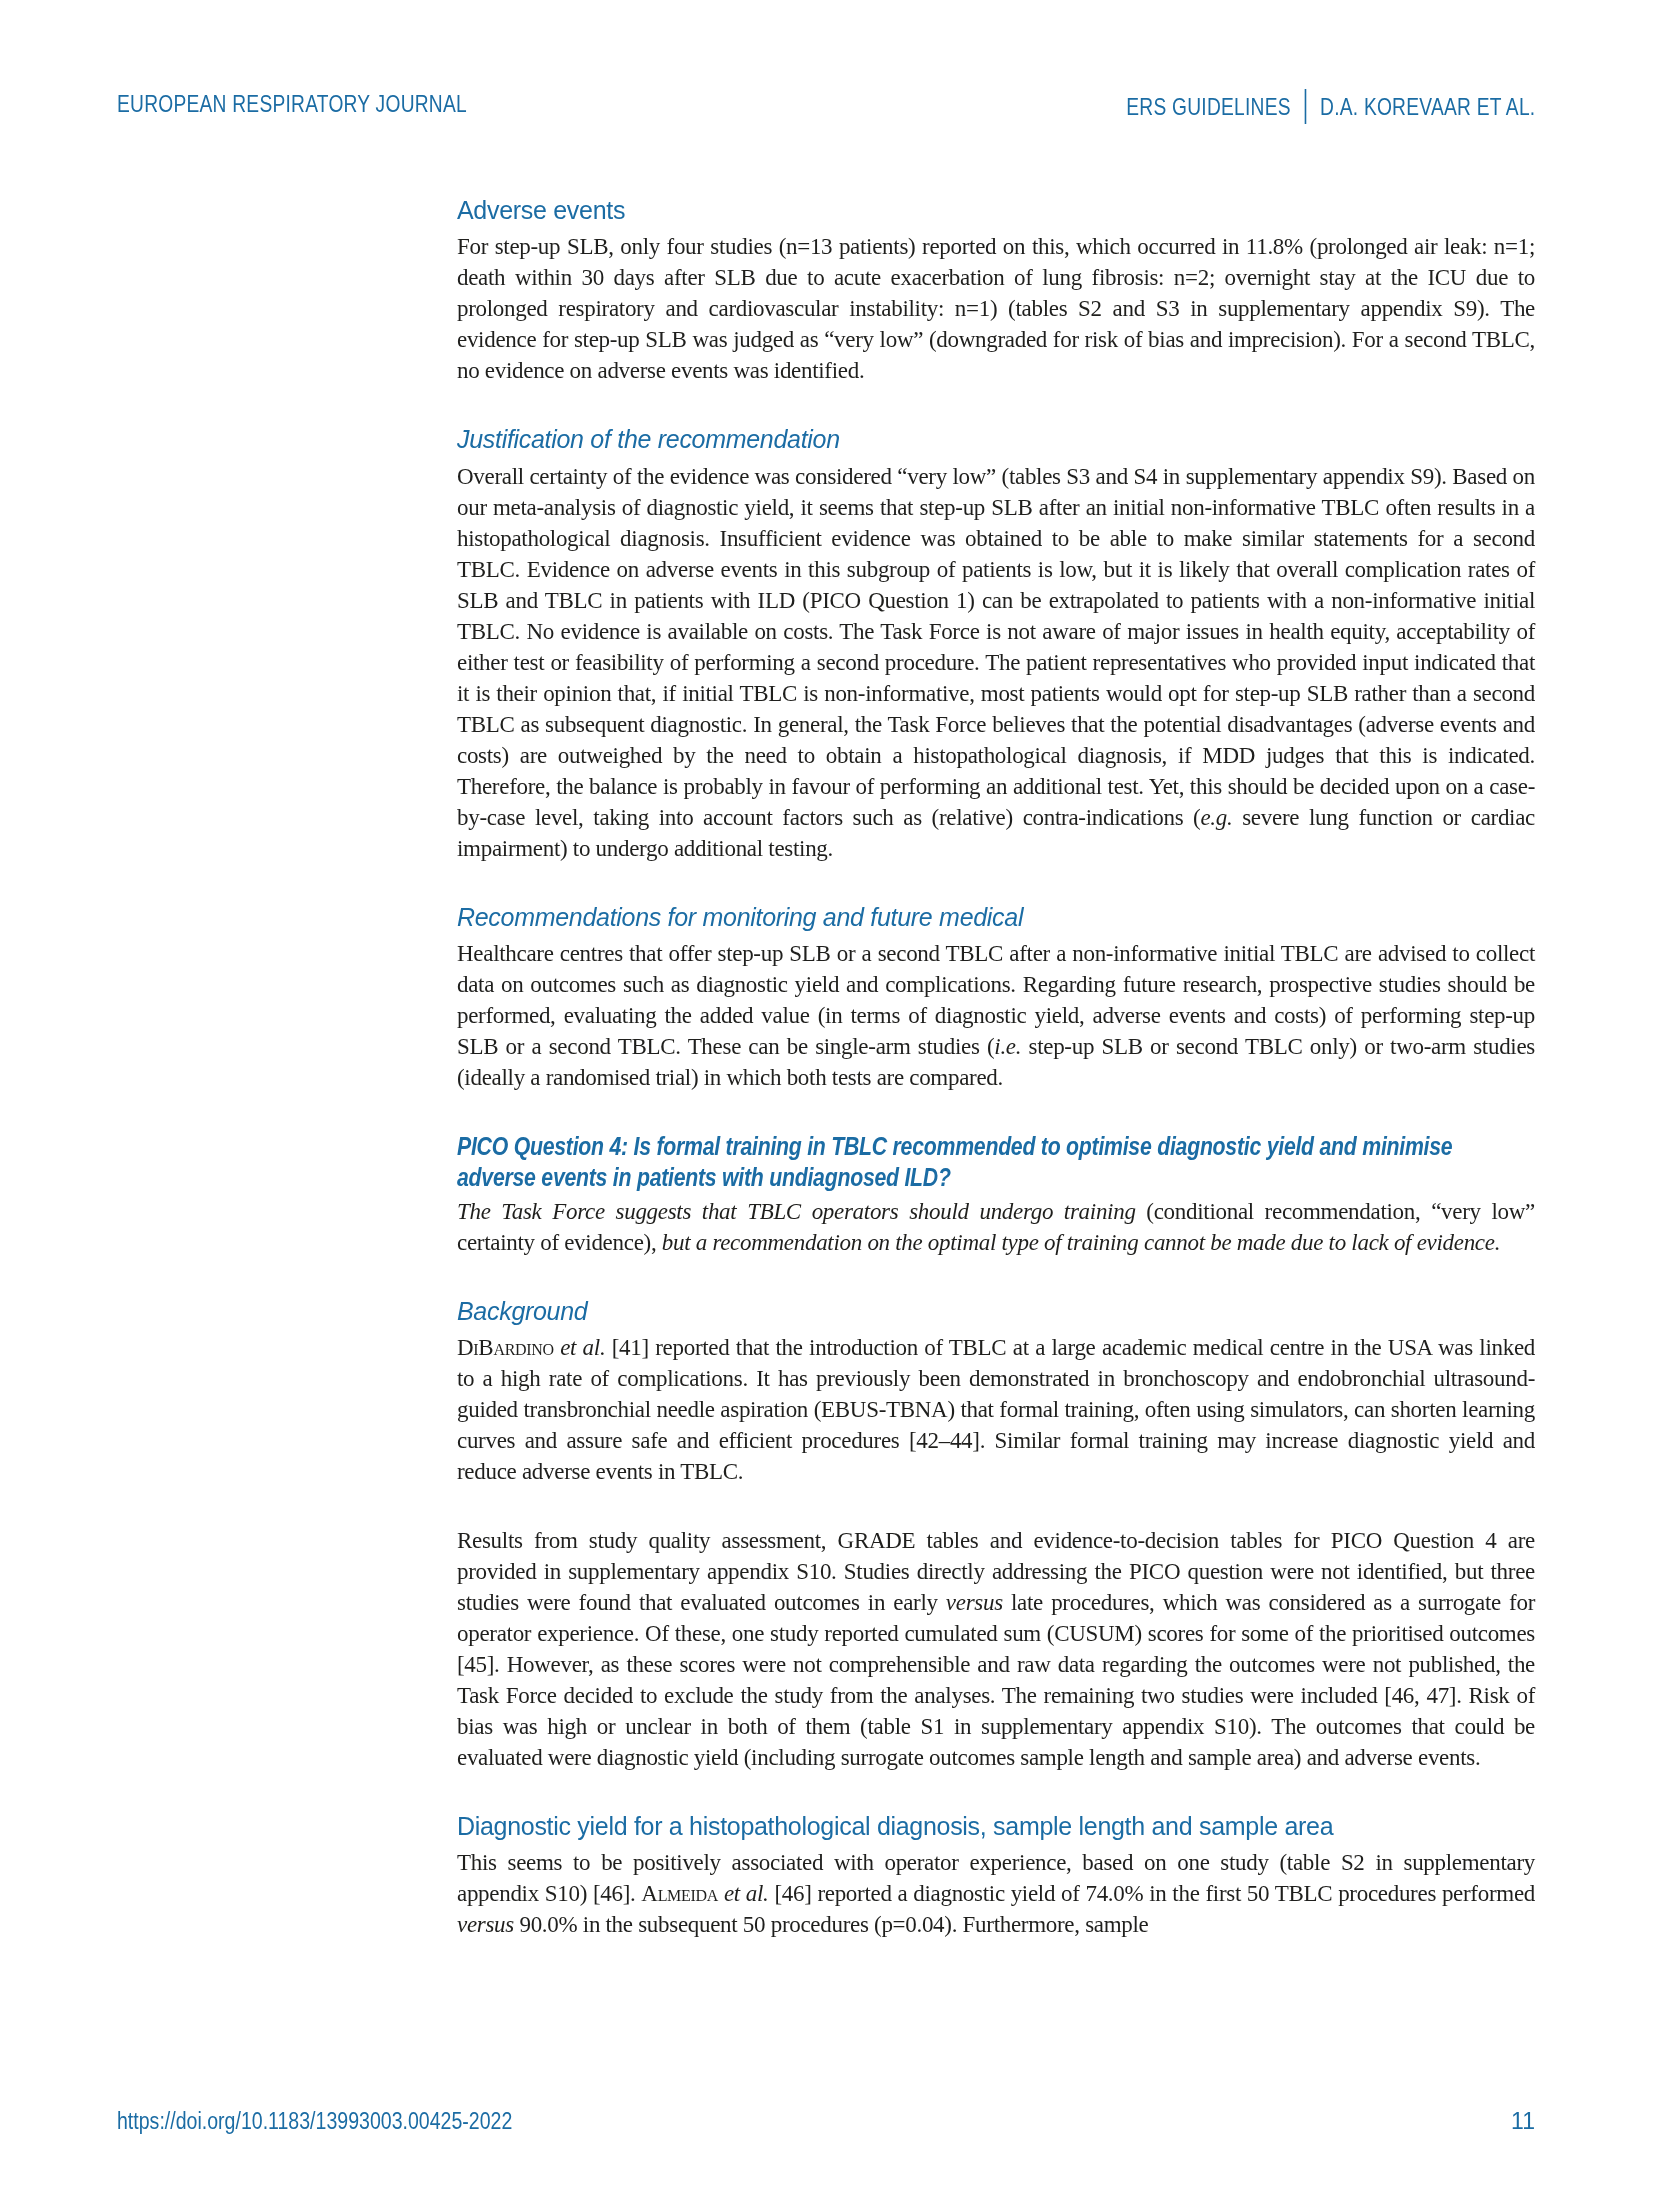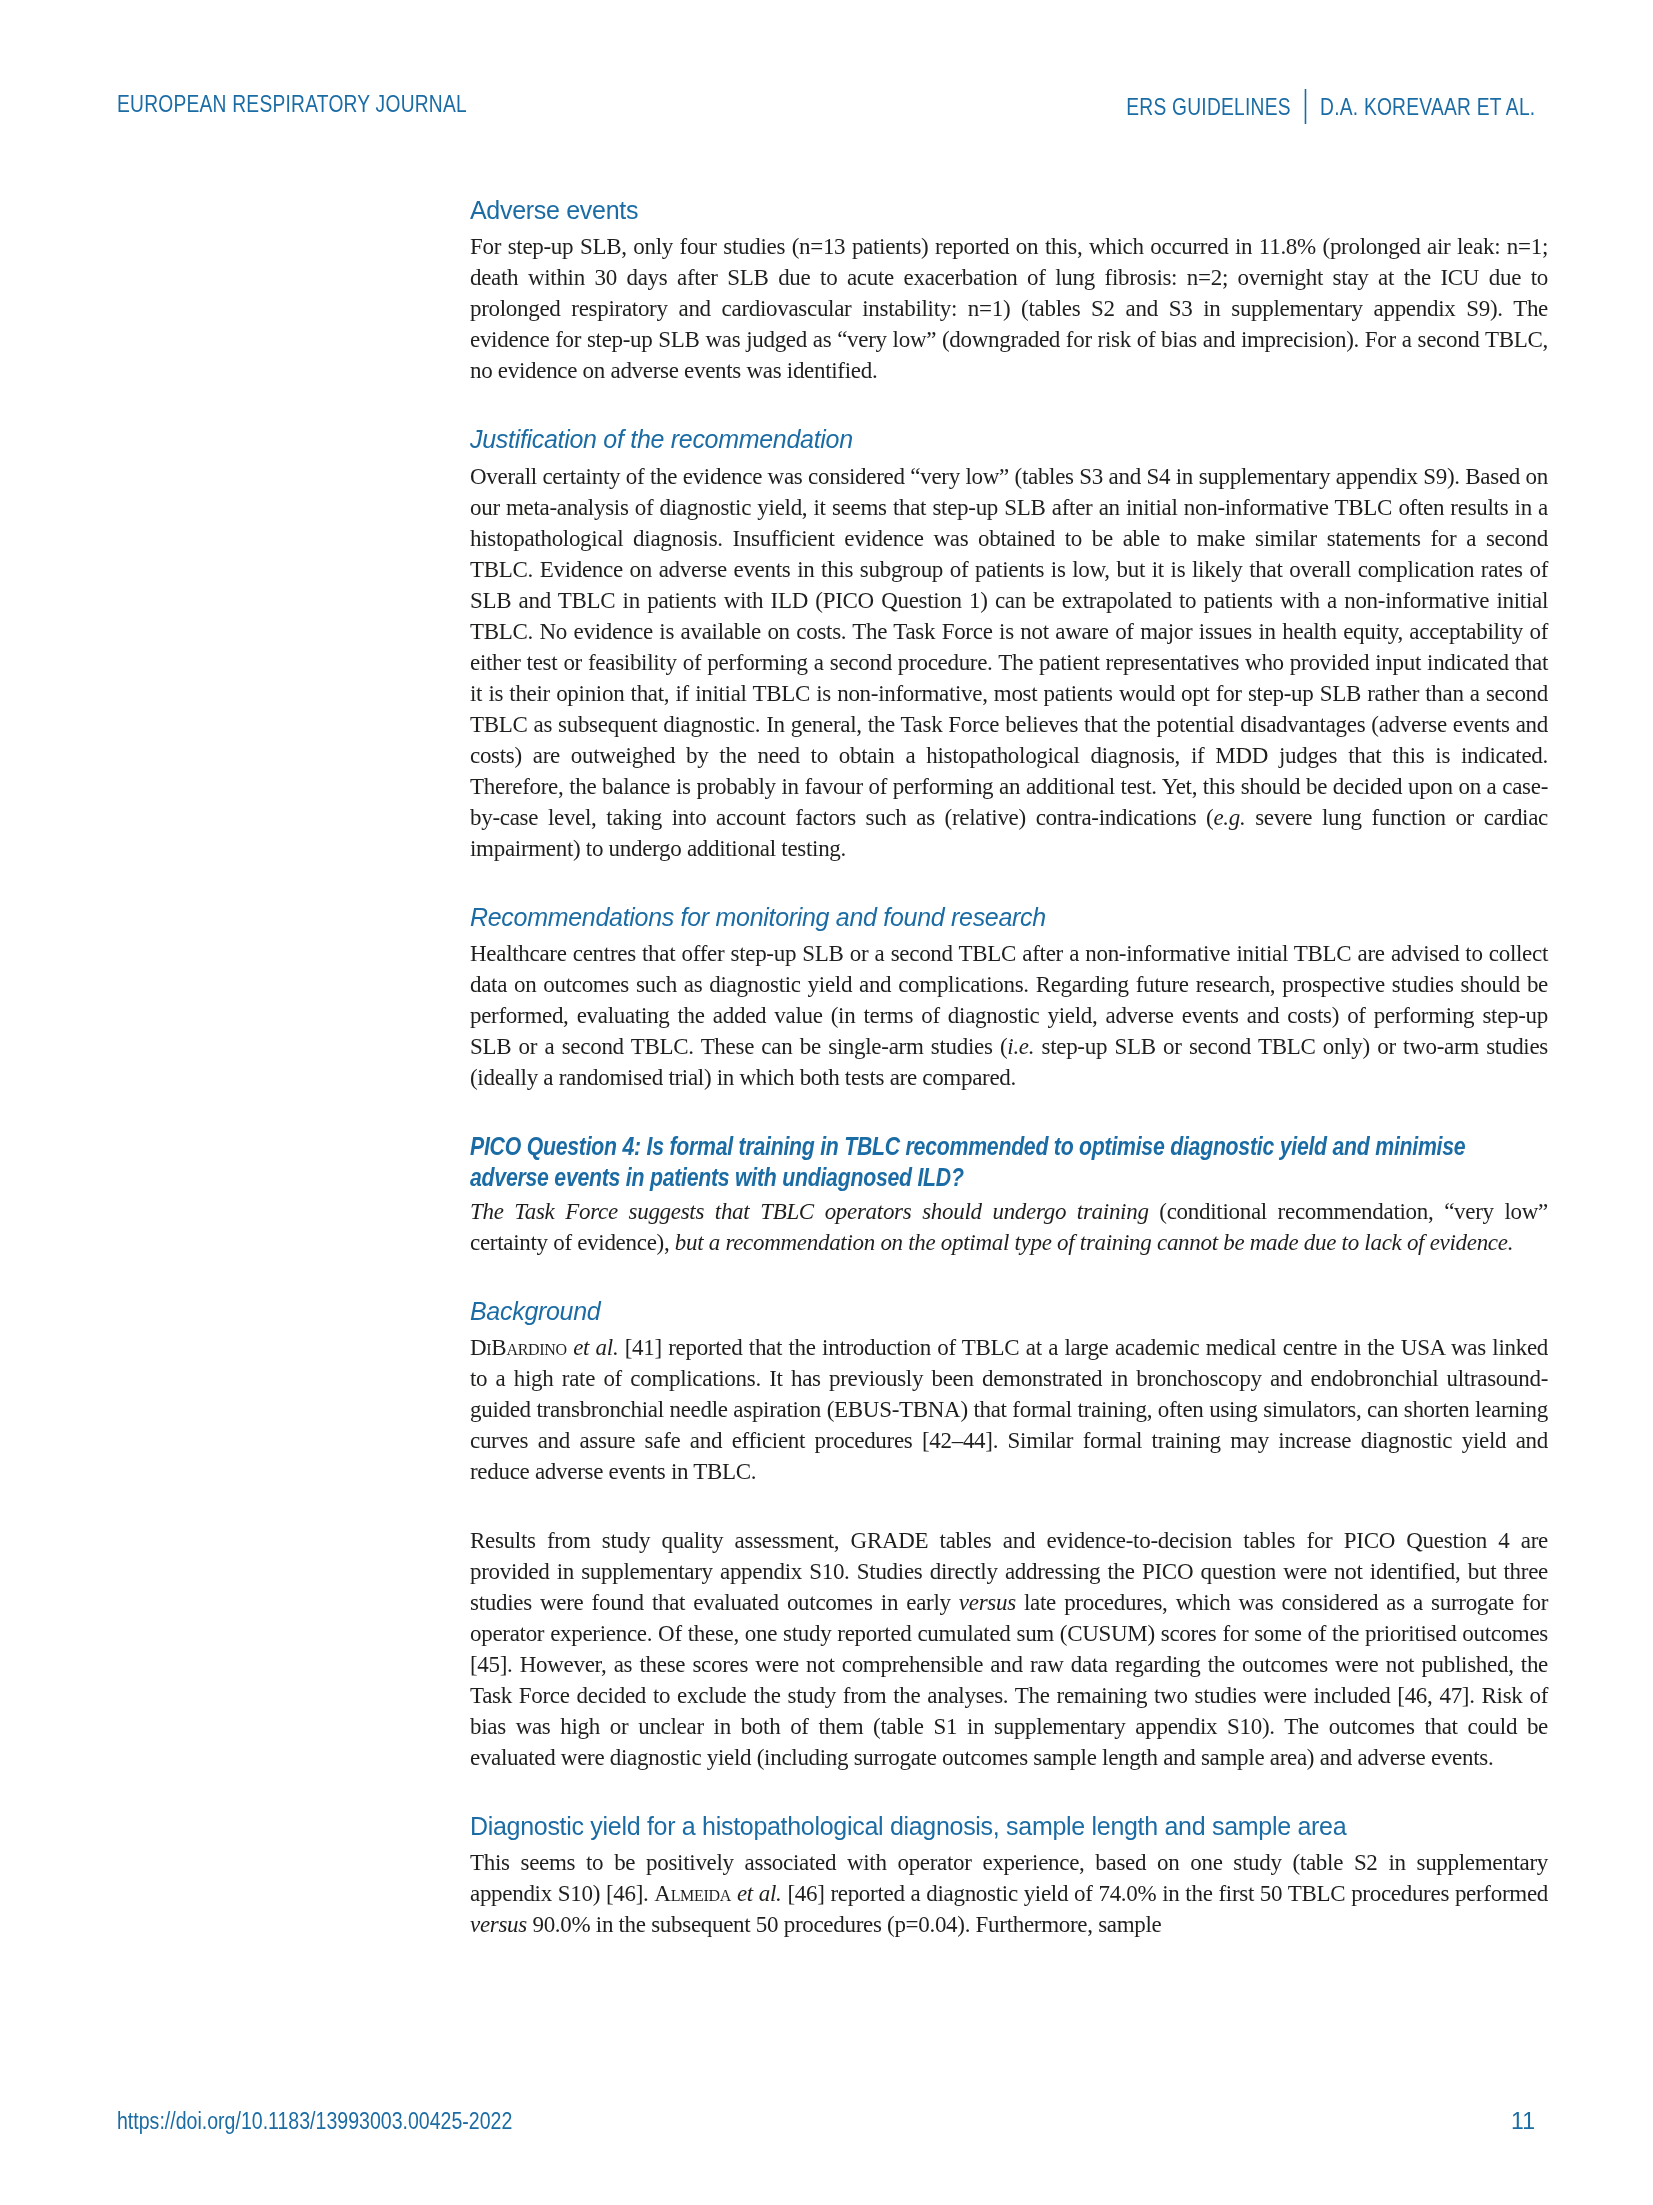--- a/index.html
+++ b/index.html
@@ -42,21 +42,21 @@
     letter-spacing:0.3px;
   }
   .header-divider{
     width:2px; height:35px;
     background:var(--accent);
     flex:0 0 auto;
   }
   
   .content{
     position:absolute;
-    left:470px; top:195px;
+    left:457px; top:195px;
     width:1078px;
     color:var(--ink);
   }
   .section{margin-top:38px;}
   .section:first-child{margin-top:0;}
   .section.tight{margin-top:1.3px;}
   .heading{
     font-family:"Liberation Sans", sans-serif;
     color:var(--accent);
     font-size:25px;
@@ -125,21 +125,21 @@
 
   <section class="section">
         <h2 class="heading roman">Adverse events</h2>
         <p><span class="run">For step-up SLB, only four studies (n=13 patients) reported on this, which occurred in 11.8% (prolonged air leak: n=1; death within 30 days after SLB due to acute exacerbation of lung fibrosis: n=2; overnight stay at the ICU due to prolonged respiratory and cardiovascular instability: n=1) (tables S2 and S3 in supplementary appendix S9). The evidence for step-up SLB was judged as “very low” (downgraded for risk of bias and imprecision). For a second TBLC, no evidence on adverse events was identified.</span></p>
       </section>
       <section class="section">
         <h3 class="heading italic">Justification of the recommendation</h3>
         <p><span class="run">Overall certainty of the evidence was considered “very low” (tables S3 and S4 in supplementary appendix S9). Based on our meta-analysis of diagnostic yield, it seems that step-up SLB after an initial non-informative TBLC often results in a histopathological diagnosis. Insufficient evidence was obtained to be able to make similar statements for a second TBLC. Evidence on adverse events in this subgroup of patients is low, but it is likely that overall complication rates of SLB and TBLC in patients with ILD (PICO Question 1) can be extrapolated to patients with a non-informative initial TBLC. No evidence is available on costs. The Task Force is not aware of major issues in health equity, acceptability of either test or feasibility of performing a second procedure. The patient representatives who provided input indicated that it is their opinion that, if initial TBLC is non-informative, most patients would opt for step-up SLB rather than a second TBLC as subsequent diagnostic. In general, the Task Force believes that the potential disadvantages (adverse events and costs) are outweighed by the need to obtain a histopathological diagnosis, if MDD judges that this is indicated. Therefore, the balance is probably in favour of performing an additional test. Yet, this should be decided upon on a case-by-case level, taking into account factors such as (relative) contra-indications (</span><span class="run-i">e.g.</span><span class="run"> severe lung function or cardiac impairment) to undergo additional testing.</span></p>
       </section>
       <section class="section">
-        <h3 class="heading italic">Recommendations for monitoring and found research</h3>
+        <h3 class="heading italic">Recommendations for monitoring and future medical</h3>
         <p><span class="run">Healthcare centres that offer step-up SLB or a second TBLC after a non-informative initial TBLC are advised to collect data on outcomes such as diagnostic yield and complications. Regarding future research, prospective studies should be performed, evaluating the added value (in terms of diagnostic yield, adverse events and costs) of performing step-up SLB or a second TBLC. These can be single-arm studies (</span><span class="run-i">i.e.</span><span class="run"> step-up SLB or second TBLC only) or two-arm studies (ideally a randomised trial) in which both tests are compared.</span></p>
       </section>
       <section class="section">
         <h3 class="heading bold-italic">PICO Question 4: Is formal training in TBLC recommended to optimise diagnostic yield and minimise adverse events in patients with undiagnosed ILD?</h3>
       </section>
       <section class="section tight">
         <p><span class="run-i">The Task Force suggests that TBLC operators should undergo training </span><span class="run-r">(conditional recommendation, “very low” certainty of evidence), </span><span class="run-i">but a recommendation on the optimal type of training cannot be made due to lack of evidence.</span></p>
       </section>
       <section class="section">
         <h3 class="heading italic">Background</h3>

